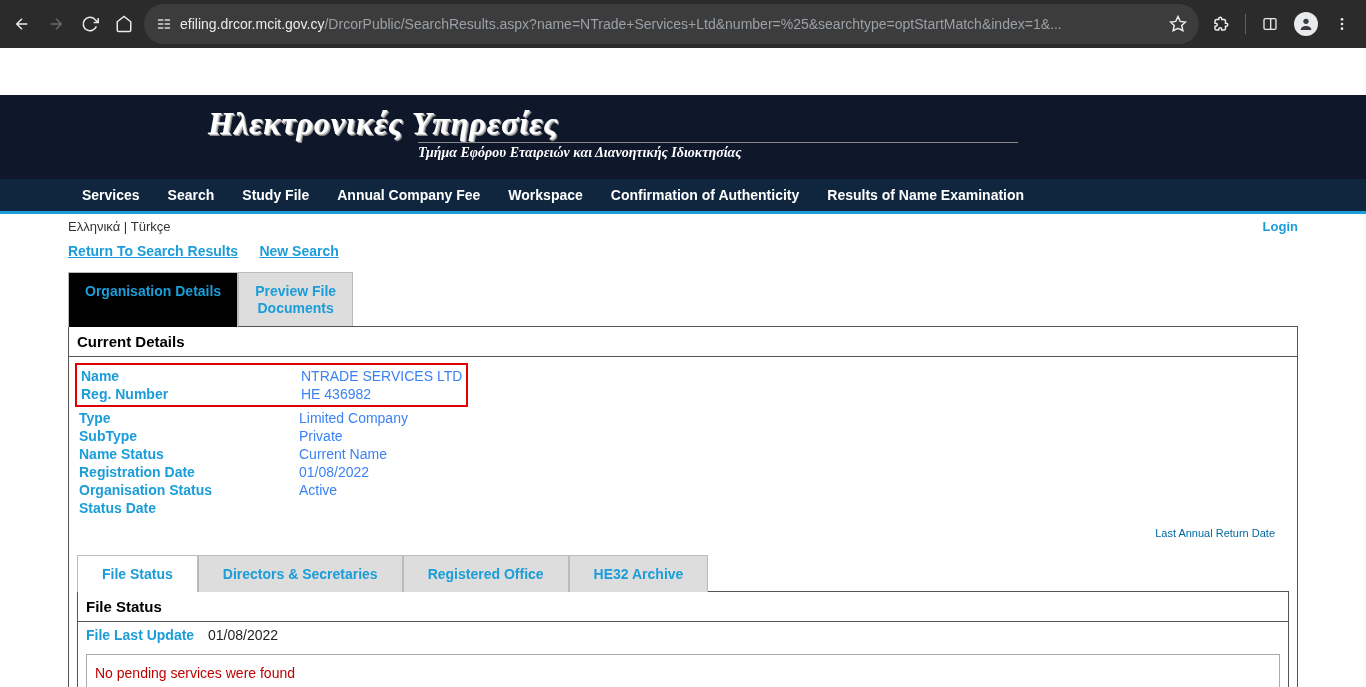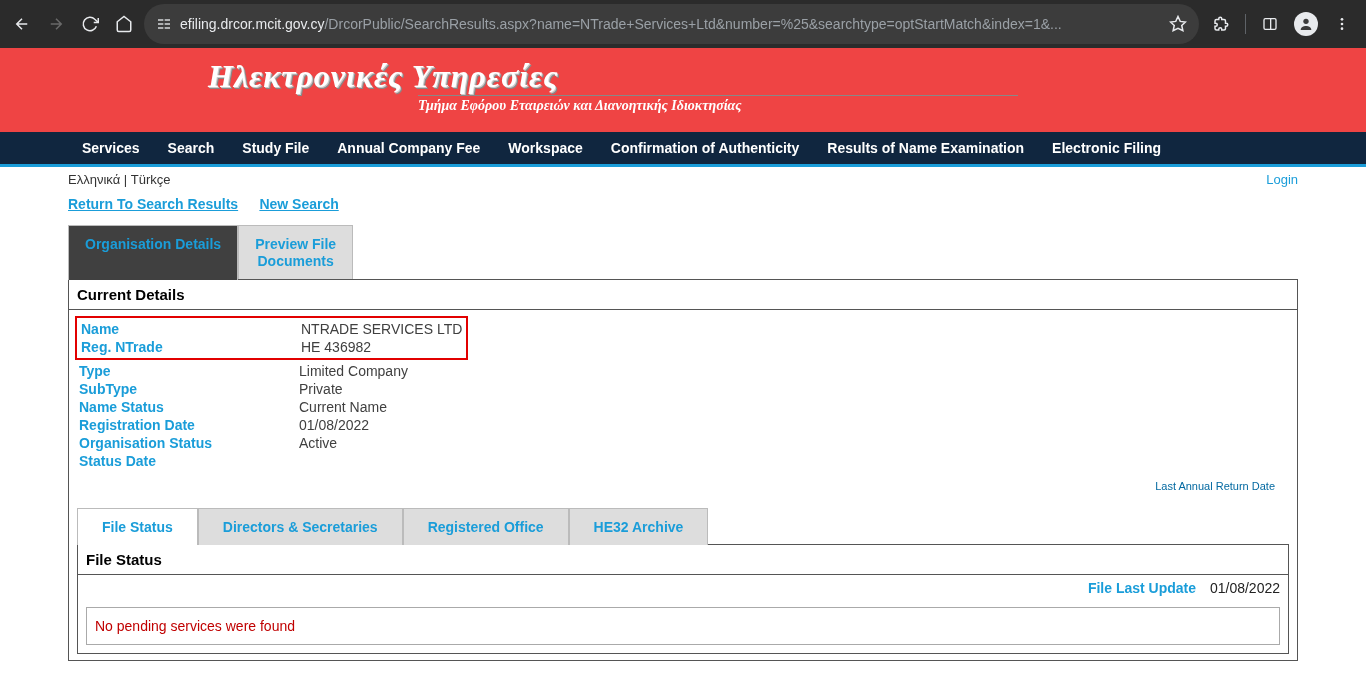--- a/index.html
+++ b/index.html
@@ -11,74 +11,74 @@
   .nav-btn.disabled { color: #5a5a5a; }
   .url-bar { flex: 1; background: #3c3c3c; border-radius: 20px; height: 40px; display: flex; align-items: center; padding: 0 12px; gap: 8px; color: #e8eaed; font-size: 14px; overflow: hidden; }
   .url-text { white-space: nowrap; overflow: hidden; text-overflow: ellipsis; flex: 1; }
   .url-text .dim { color: #9aa0a6; }
   .right-icons { display: flex; gap: 4px; align-items: center; }
   .icon-btn { width: 32px; height: 32px; display: flex; align-items: center; justify-content: center; color: #e8eaed; border-radius: 16px; cursor: pointer; }
   .avatar { width: 24px; height: 24px; background: #e8eaed; border-radius: 12px; display: flex; align-items: center; justify-content: center; }
   .vdiv { width: 1px; height: 20px; background: #5f6368; margin: 0 4px; }
   
   
-  .page-header { background: #ef4444; color: #fff; padding: 10px 0 0; }
+  .page-header { background: #0f172a; color: #fff; padding: 10px 0 0; margin-top: 47px; }
   .header-inner { width: 1230px; margin: 0 auto; padding-left: 140px; }
   .logo-title { font-family: Georgia, serif; font-size: 32px; font-weight: bold; font-style: italic; text-shadow: 1px 1px 0 #ccc, 2px 2px 0 #888; letter-spacing: 1px; }
   .logo-sub { font-family: Georgia, serif; font-style: italic; font-size: 14px; font-weight: bold; margin-left: 210px; border-top: 1px solid #888; display: inline-block; padding-top: 2px; width: 600px; }
   .logo-block { padding-bottom: 18px; }
   
   
   .main-nav { background: #10263f; border-bottom: 3px solid #1a9dd9; }
   .nav-inner { width: 1230px; margin: 0 auto; display: flex; }
   .nav-item { padding: 8px 14px; color: #fff; font-weight: bold; font-size: 14px; cursor: pointer; white-space: nowrap; }
   
   
   .content-wrap { width: 1230px; margin: 0 auto; }
   
   
   .lang-bar { display: flex; justify-content: space-between; padding: 5px 0; font-size: 13px; }
   .lang-left span { color: #333; }
-  .login-link { color: #1a9dd9; font-weight: normal; cursor: pointer; }
+  .login-link { color: #1a9dd9; font-weight: bold; cursor: pointer; }
   
   
   .search-links { padding: 4px 0 12px; }
   .search-links a { color: #1a9dd9; text-decoration: underline; font-weight: bold; cursor: pointer; font-size: 14px; }
   .search-links .gap { display: inline-block; width: 14px; }
   
   
   .top-tabs { display: flex; }
   .top-tab { border: 1px solid #bbb; border-bottom: none; background: #ddd; padding: 10px 16px; color: #1a9dd9; font-weight: bold; font-size: 14px; text-align: center; cursor: pointer; position: relative; top: 1px; }
-  .top-tab.active { background: #404040; z-index: 2; }
+  .top-tab.active { background: #000000; z-index: 2; }
   .top-tab.preview { line-height: 1.2; }
   
   
   .main-panel { border: 1px solid #555; padding: 0; position: relative; }
   .section-title { font-weight: bold; font-size: 15px; padding: 6px 8px; border-bottom: 1px solid #555; }
   
   
   .details-box { border: 2px solid #e20000; margin: 6px 6px 0; padding: 2px 4px; display: inline-block; min-width: 338px; }
   .detail-row { display: flex; padding: 1px 0; }
   .detail-label { color: #1a9dd9; font-weight: bold; width: 220px; font-size: 14px; }
-  .detail-value { color: #404040; font-size: 14px; }
+  .detail-value { color: #3b82f6; font-size: 14px; }
   .details-plain { margin: 0 6px; padding: 2px 4px; }
   
   .lar-link { text-align: right; padding: 6px 22px; }
   .lar-link span { color: #0369a1; font-weight: normal; font-size: 11px; cursor: pointer; }
   
   
   .sub-tabs-wrap { margin: 8px 8px 0; }
   .sub-tabs { display: flex; }
   .sub-tab { border: 1px solid #bbb; border-bottom: none; background: #ddd; padding: 10px 24px; color: #1a9dd9; font-weight: bold; font-size: 14px; cursor: pointer; text-align: center; position: relative; top: 1px; }
   .sub-tab.active { background: #fff; z-index: 2; }
   
   .sub-panel { border: 1px solid #555; padding: 0 0 6px; }
   .sub-section-title { font-weight: bold; font-size: 15px; padding: 6px 8px; border-bottom: 1px solid #555; }
   .sub-details { padding: 4px 8px; }
-  .sub-row { display: flex; padding: 1px 0; justify-content: flex-end; }
+  .sub-row { display: flex; padding: 1px 0; }
   .sub-label { color: #1a9dd9; font-weight: bold; width: 122px; font-size: 14px; }
   .sub-value { color: #222; font-size: 14px; }
   .sub-footer-box { border: 1px solid #aaa; margin: 6px 8px 2px; padding: 10px 8px; }
   .no-pending { color: #c00000; font-size: 14px; }
   
   .bottom-space { height: 6px; }
 </style>
 </head>
 <body>
 
@@ -156,21 +156,20 @@
   </div>
   <div class="main-nav">
     <div class="nav-inner">
       <div class="nav-item">Services</div>
       <div class="nav-item">Search</div>
       <div class="nav-item">Study File</div>
       <div class="nav-item">Annual Company Fee</div>
       <div class="nav-item">Workspace</div>
       <div class="nav-item">Confirmation of Authenticity</div>
       <div class="nav-item">Results of Name Examination</div>
-      <div class="nav-item">Electronic Filing</div>
     </div>
   </div>
 </div>
 
 <div class="content-wrap">
   <div class="lang-bar">
     <div class="lang-left">
       <span>Ελληνικά</span><span> | </span><span>Türkçe</span>
     </div>
     <span class="login-link">Login</span>
@@ -192,21 +191,21 @@
 
   <div class="main-panel">
     <div class="section-title">Current Details</div>
     
     <div class="details-box">
       <div class="detail-row">
         <div class="detail-label">Name</div>
         <div class="detail-value">NTRADE SERVICES LTD</div>
       </div>
       <div class="detail-row">
-        <div class="detail-label">Reg. NTrade</div>
+        <div class="detail-label">Reg. Number</div>
         <div class="detail-value">ΗΕ 436982</div>
       </div>
     </div>
     
     <div class="details-plain">
       <div class="detail-row">
           <div class="detail-label">Type</div>
           <div class="detail-value">Limited Company</div>
         </div>
       <div class="detail-row">

